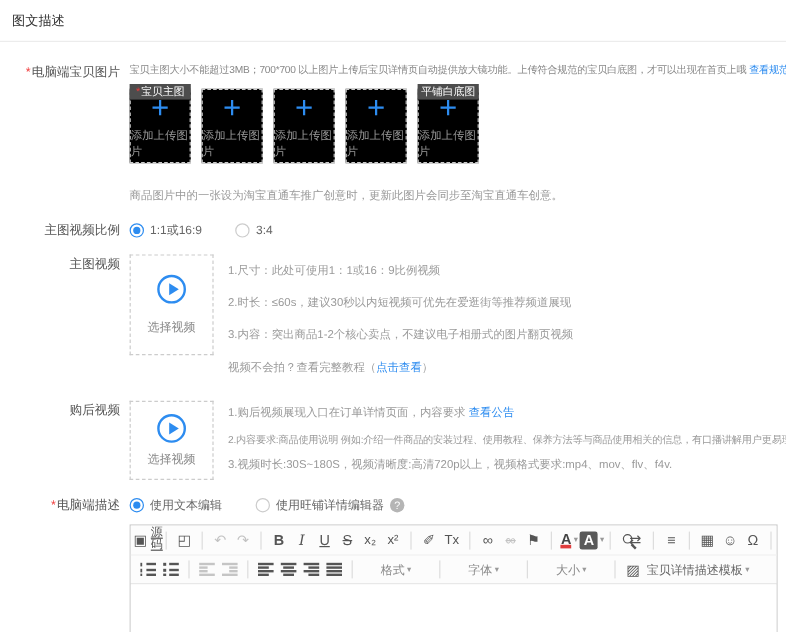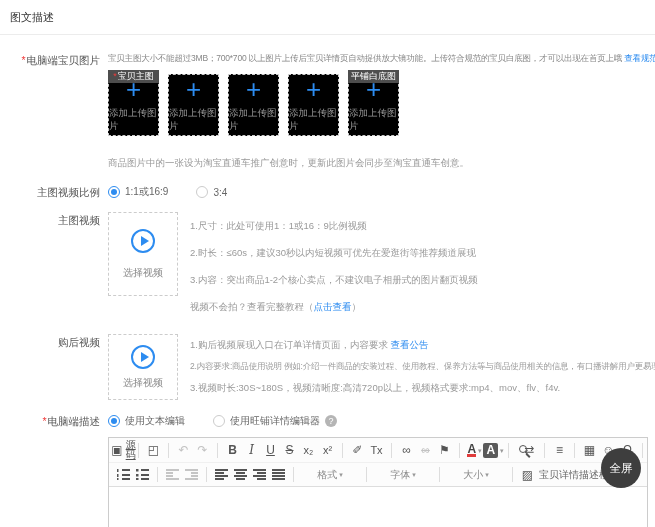--- a/index.html
+++ b/index.html
@@ -328,15 +328,14 @@
           </span>
           <span class="tb-seltext">
             <span>宝贝详情描述模板</span>
             <span class="tb-caret">▾</span>
           </span>
         </div>
     </div>
     <div class="ed-content"></div>
   </div>
 
-  <div class="fullscreen-btn">全屏</div>
 
 </div>
 
 </body></html>

